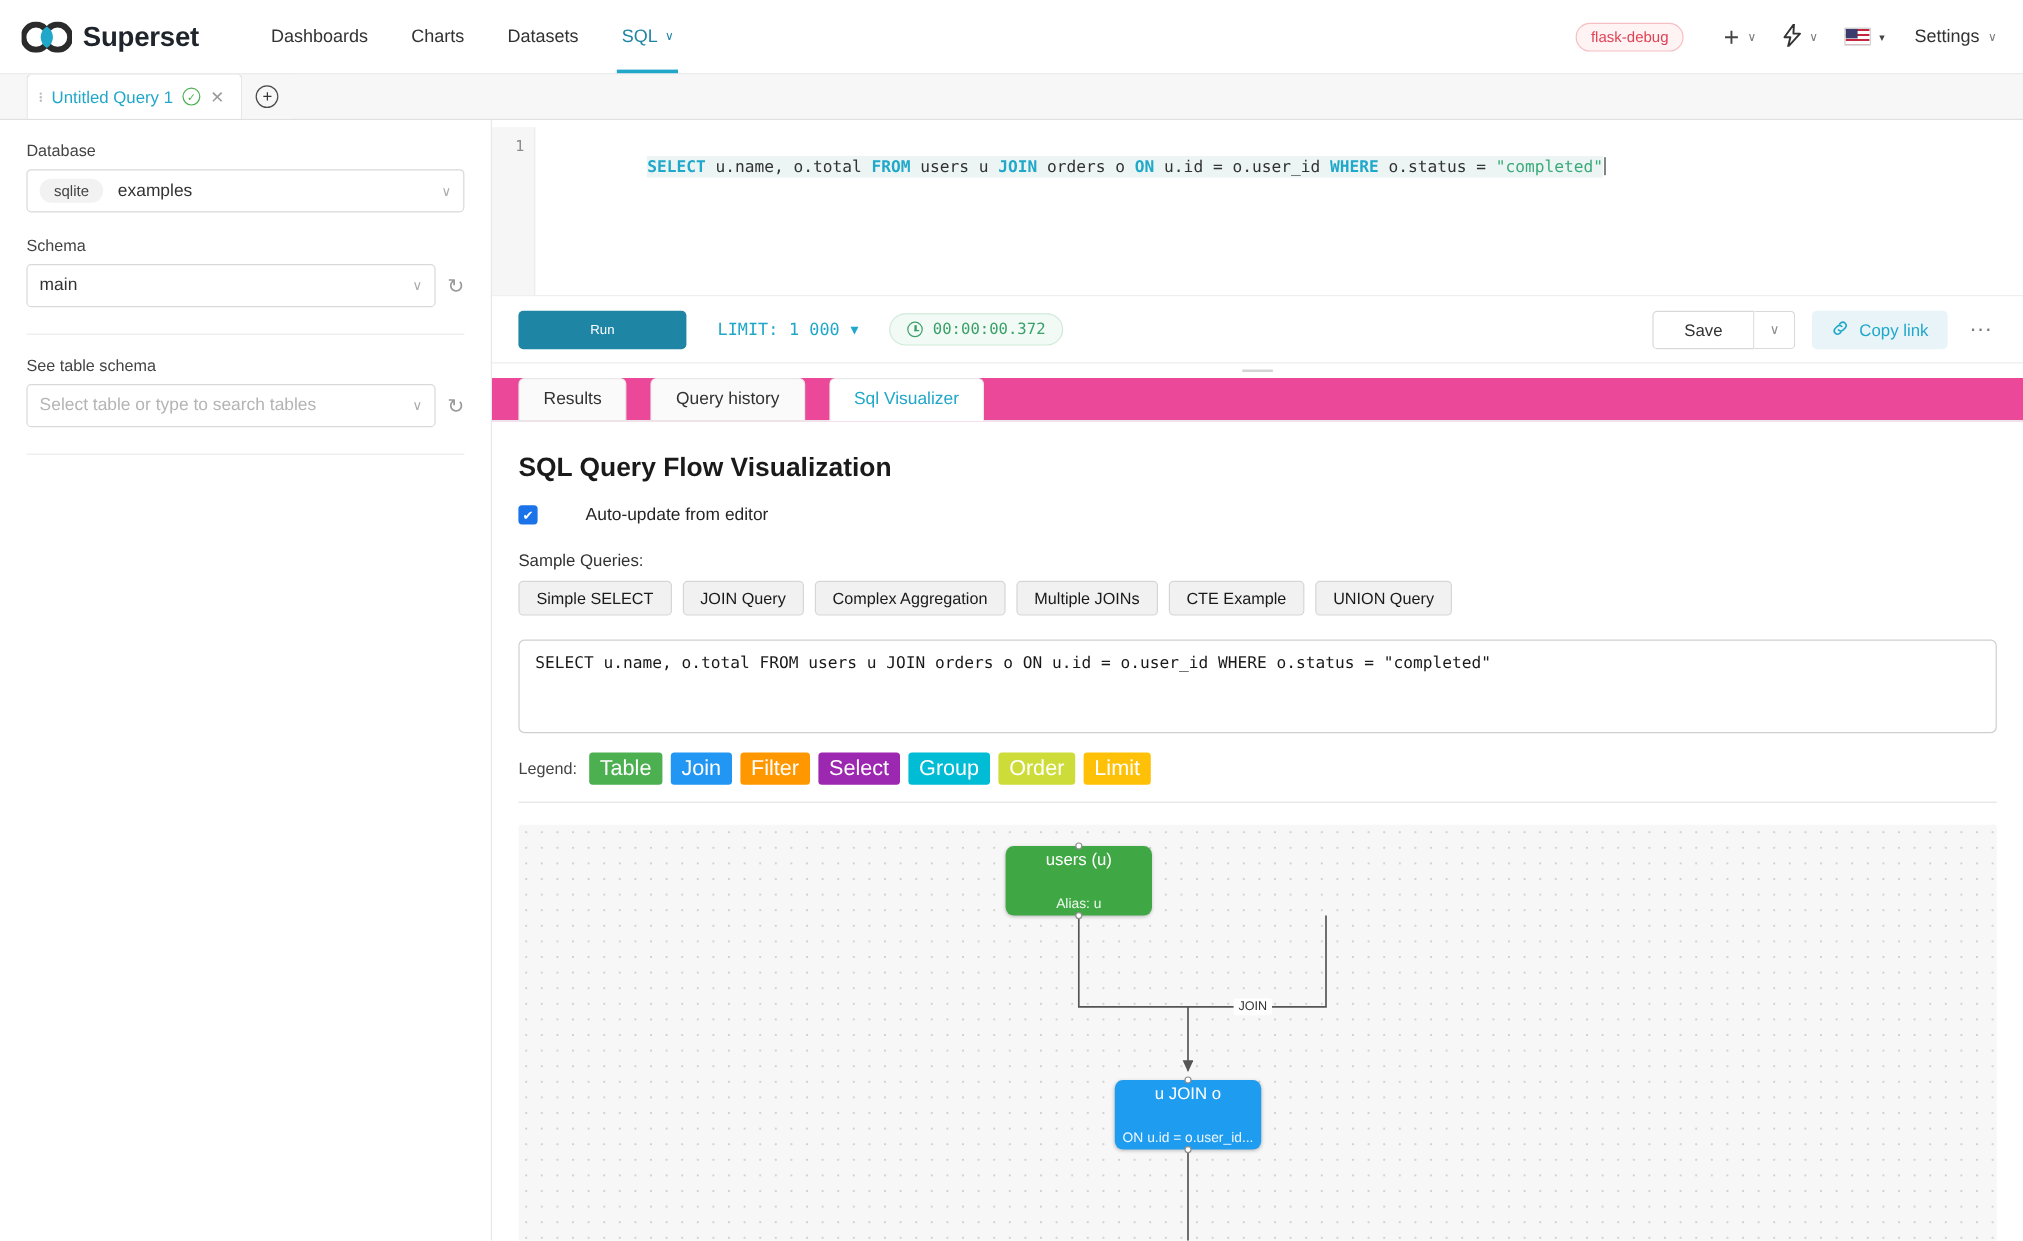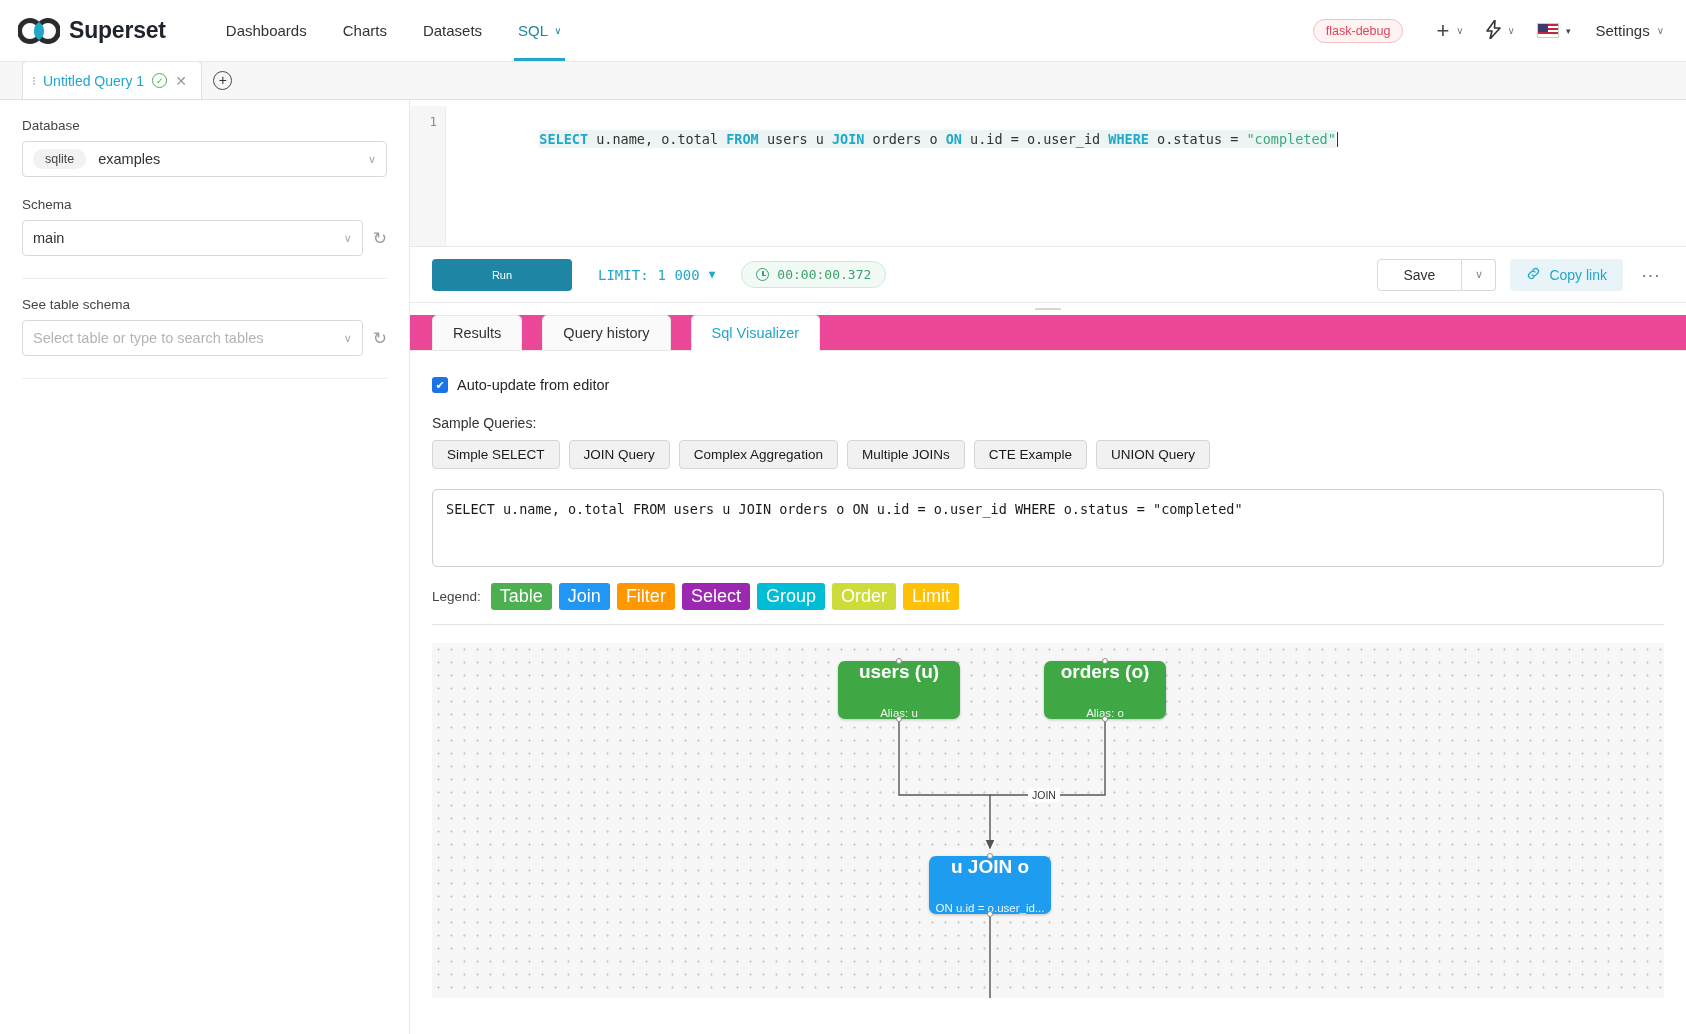--- a/index.html
+++ b/index.html
@@ -168,21 +168,21 @@
 
   
   .vizpanel { flex:1; overflow:hidden; padding:26px 22px 0 22px; background:#fff; }
   .viz-title { font-size:22px; font-weight:bold; color:#1a1a1a; margin:0 0 18px 0; }
   .autorow { display:flex; align-items:center; gap:9px; margin-bottom:22px; }
   .cbx {
     width:16px; height:16px; background:#1a73e8; border-radius:3px;
     display:flex; align-items:center; justify-content:center; color:#fff; font-size:11px;
     cursor:pointer;
   }
-  .autorow label { font-size:14.5px; color:#262626; cursor:pointer; }
+  .autorow label { font-size:14.5px; color:#262626; cursor:pointer;margin-left:31px; }
   .samp-label { font-size:14px; color:#323232; margin-bottom:9px; }
   .samp-row { display:flex; gap:9px; margin-bottom:20px; flex-wrap:wrap; }
   .samp-btn {
     background:#f1f1f1; border:1px solid #d6d6d6; border-radius:4px;
     padding:6px 14px; font-size:13.5px; color:#1a1a1a; cursor:pointer; font-family:inherit;
   }
   .sqlbox {
     width:100%; height:78px; border:1px solid #cfcfcf; border-radius:5px;
     padding:11px 13px; font-family:"DejaVu Sans Mono", monospace; font-size:13.5px;
     color:#1a1a1a; resize:none; outline:none; margin-bottom:16px; background:#fff;
@@ -199,21 +199,21 @@
     background-color:#f7f7f7;
     background-image:radial-gradient(#d2d2d2 1px, transparent 1.1px);
     background-size:13px 13px;
     border-radius:2px; overflow:hidden;
   }
   .node {
     position:absolute; border-radius:7px; color:#fff; text-align:center;
     display:flex; flex-direction:column; align-items:center; justify-content:center;
     box-shadow:0 1px 3px rgba(0,0,0,.22); cursor:pointer;
   }
-  .node .t { font-size:19px; font-weight:bold; }
+  .node .t { font-size:14px; font-weight:normal; }
   .node .s { font-size:11.5px; opacity:.92; margin-top:24px; }
   .port {
     position:absolute; width:6px; height:6px; background:#fff; border:1px solid #8d8d8d;
     border-radius:50%; left:50%; transform:translateX(-50%);
   }
   .port.top { top:-3px; } .port.bot { bottom:-3px; }
   .edgelabel {
     position:absolute; background:#fff; font-size:10.5px; color:#333;
     padding:1px 4px; border-radius:2px;
   }
@@ -380,20 +380,21 @@
       </div>
       <div class="rtab">
         <span>Query history</span>
       </div>
       <div class="rtab active">
         <span>Sql Visualizer</span>
       </div>
     </div>
 
     <div class="vizpanel">
+      <h1 class="viz-title">SQL Query Flow Visualization</h1>
 
       <div class="autorow">
         <span class="cbx">✔</span>
         <label>Auto-update from editor</label>
       </div>
 
       <div class="samp-label">Sample Queries:</div>
       <div class="samp-row">
         <button class="samp-btn">Simple SELECT</button>
         <button class="samp-btn">JOIN Query</button>
@@ -428,26 +429,20 @@
           <path d="M558,271 L558,355" fill="none" stroke="#555" stroke-width="1.4"></path>
         </svg>
 
         <div class="node" id="node-users" style="left: 406px; top: 18px; width: 122px; height: 58px; background: rgb(63, 168, 69);">
           <span class="port top"></span>
           <span class="t">users (u)</span>
           <span class="s">Alias: u</span>
           <span class="port bot"></span>
         </div>
 
-        <div class="node" id="node-orders" style="left: 612px; top: 18px; width: 122px; height: 58px; background: rgb(63, 168, 69);">
-          <span class="port top"></span>
-          <span class="t">orders (o)</span>
-          <span class="s">Alias: o</span>
-          <span class="port bot"></span>
-        </div>
 
         <div class="node" id="node-join" style="left: 497px; top: 213px; width: 122px; height: 58px; background: rgb(30, 156, 240);">
           <span class="port top"></span>
           <span class="t">u JOIN o</span>
           <span class="s">ON u.id = o.user_id...</span>
           <span class="port bot"></span>
         </div>
 
         <span class="edgelabel" id="edge-join-label" style="left: 596px; top: 145px;">JOIN</span>
       </div>

